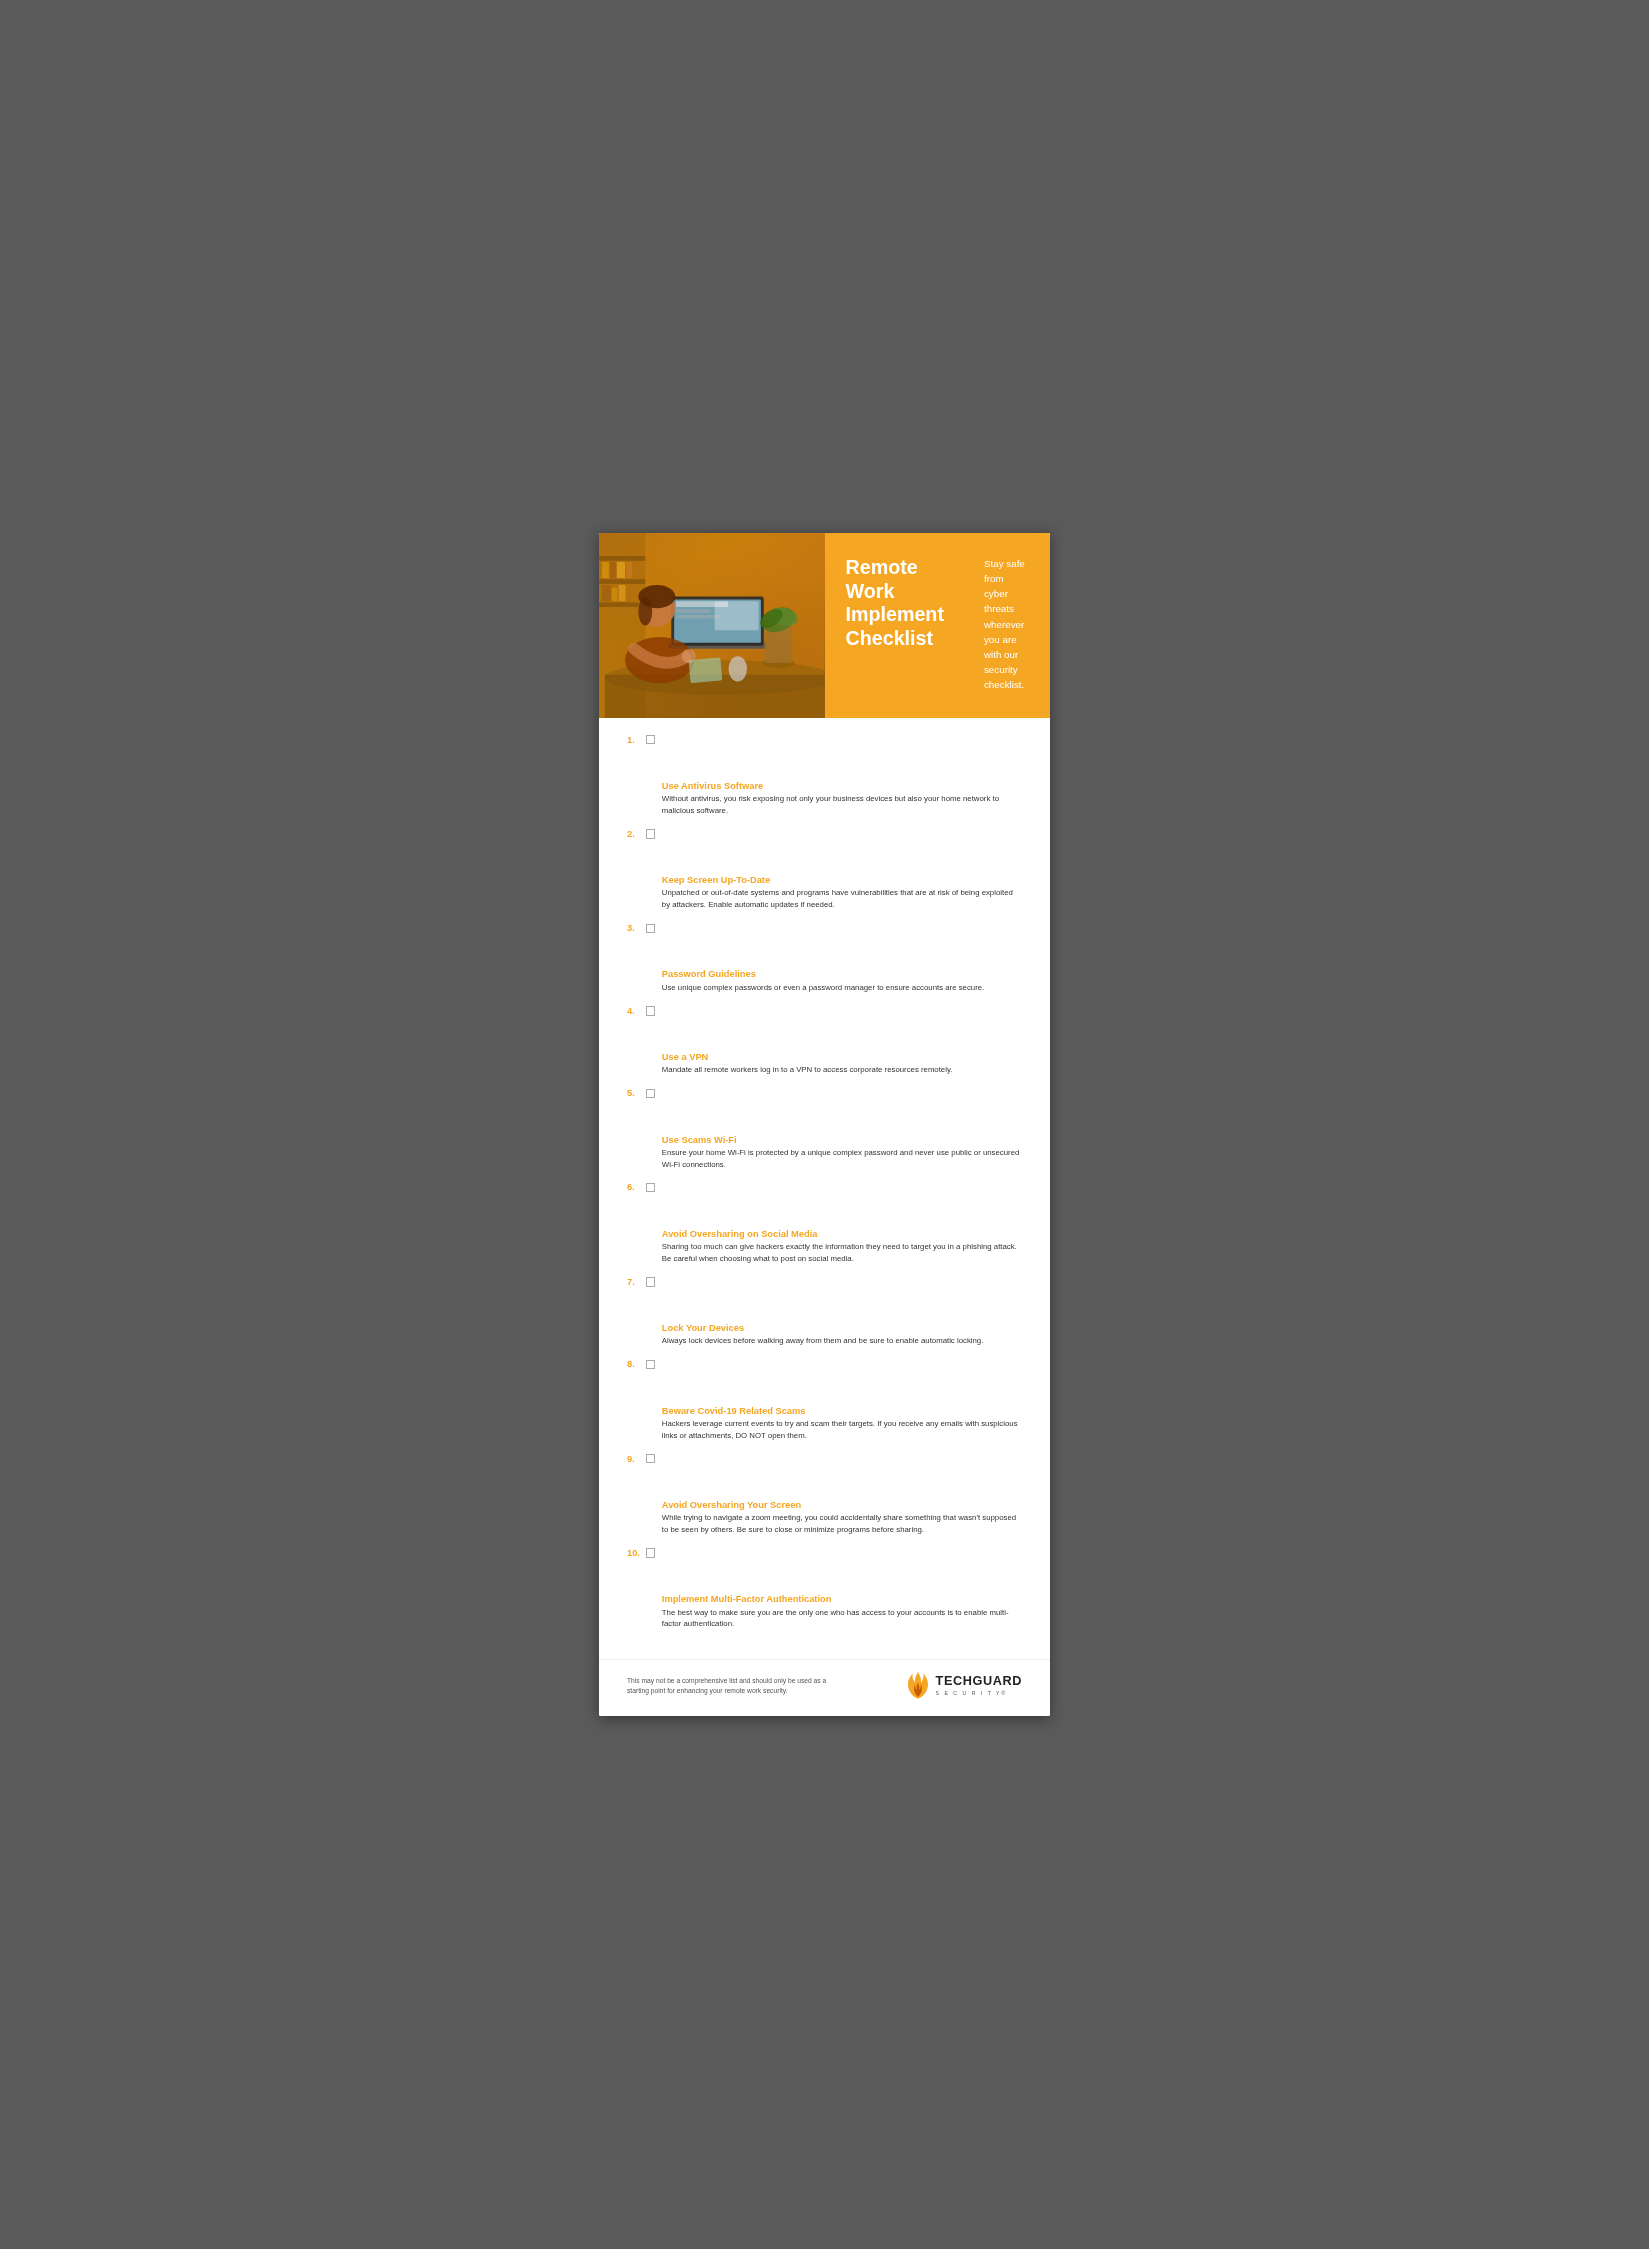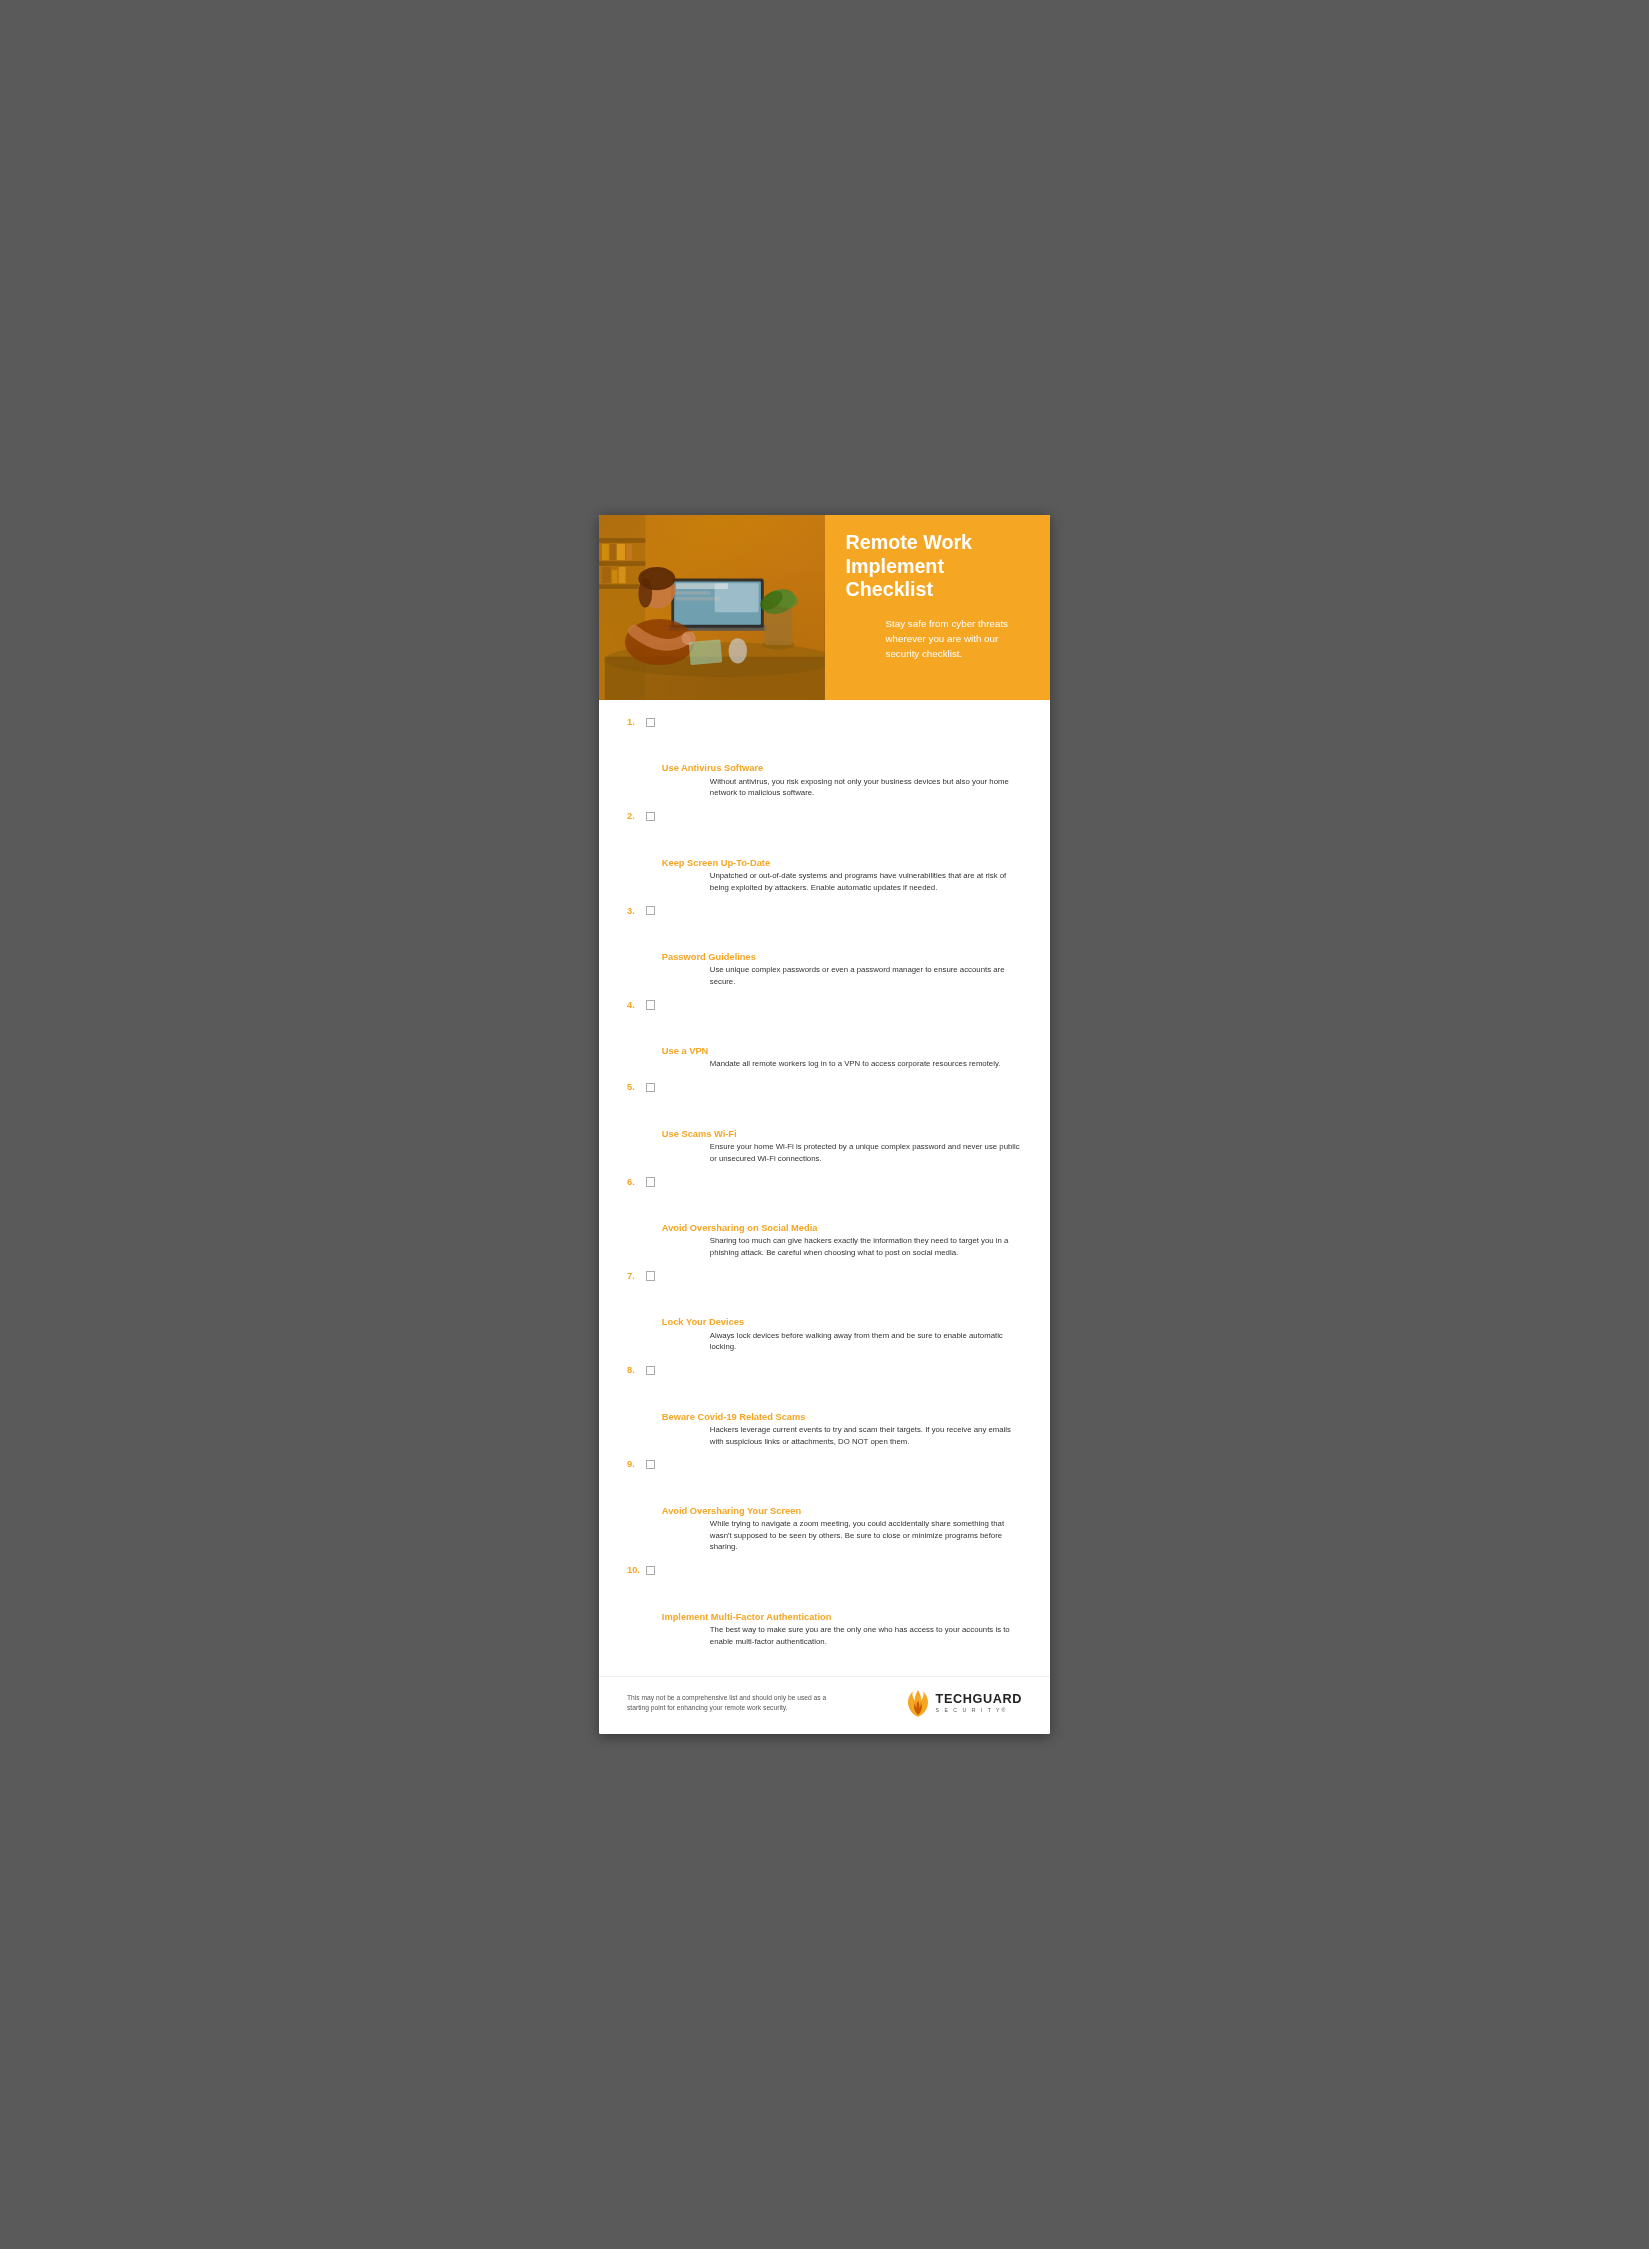--- a/index.html
+++ b/index.html
@@ -55,24 +55,24 @@
     }
 
     .scene svg {
       width: 100%;
       height: 100%;
     }
 
     .header-text {
       width: 50%;
       background-color: #F5A623;
-      padding: 39px 21px;
-      display: flex;
-      flex-direction: column;
-      justify-content: flex-end;
+      padding: 23px 21px;
+      display: flex;
+      flex-direction: row;
+      justify-content: center;
     }
 
     .header-title {
       font-size: 19.7px;
       font-weight: 900;
       color: #ffffff;
       line-height: 1.2;
       margin-bottom: 14px;
     }
 
@@ -124,21 +124,20 @@
       font-weight: 700;
       color: #F5A623;
       margin-bottom: 2.3px;
       margin-top: 47px;
     }
 
     .item-description {
       font-size: 7.8px;
       color: #333333;
       line-height: 1.5;
-      margin-left: 48px;
     }
 
     
     .footer {
       display: flex;
       flex-direction: row;
       align-items: center;
       justify-content: space-between;
       padding: 11.6px 28px 16px 28px;
       border-top: 0.6px solid #eeeeee;

